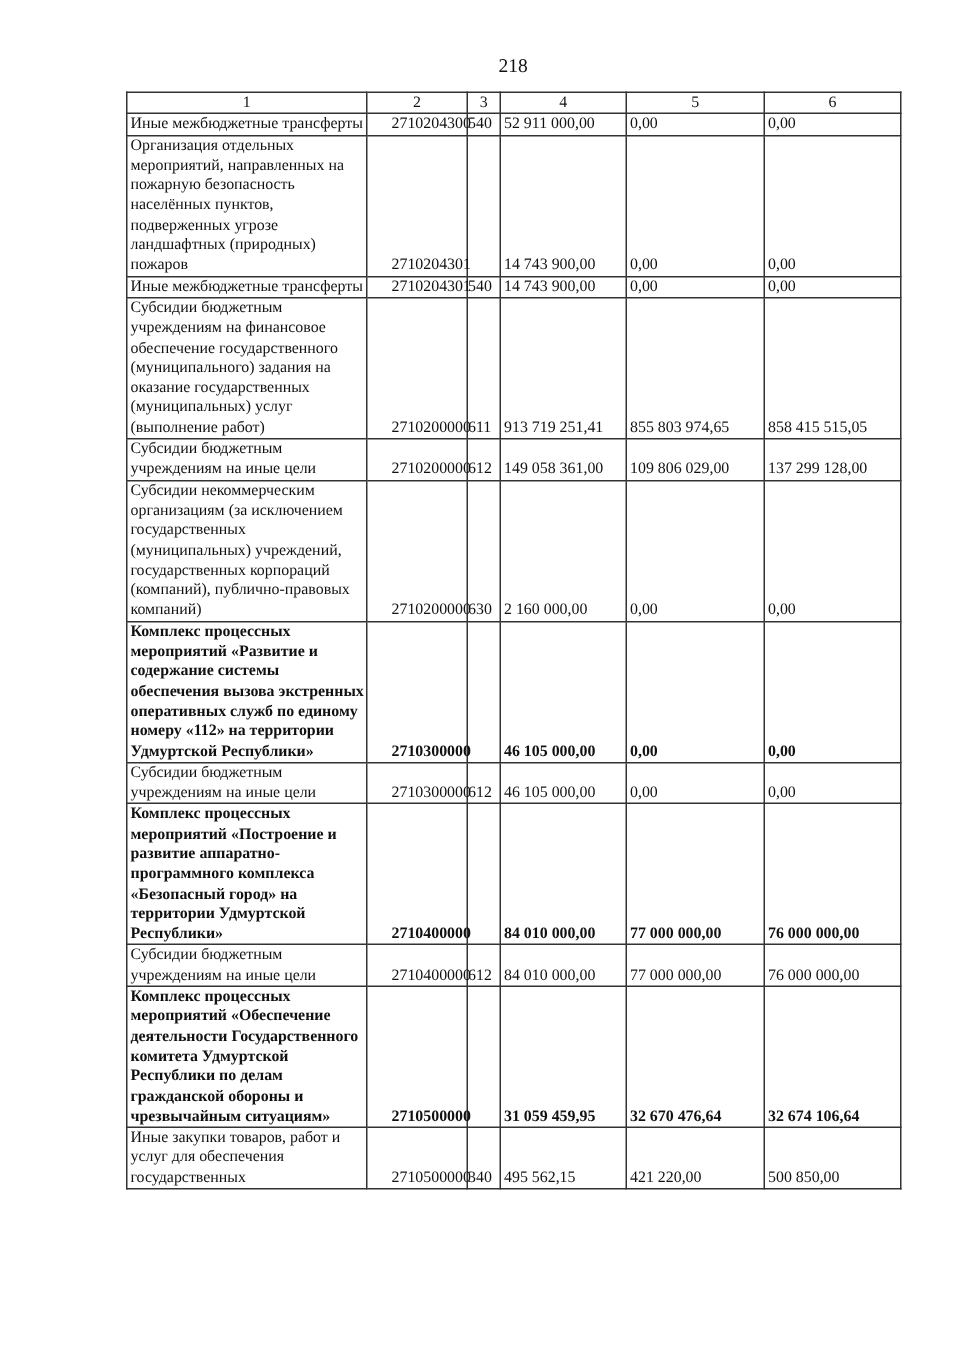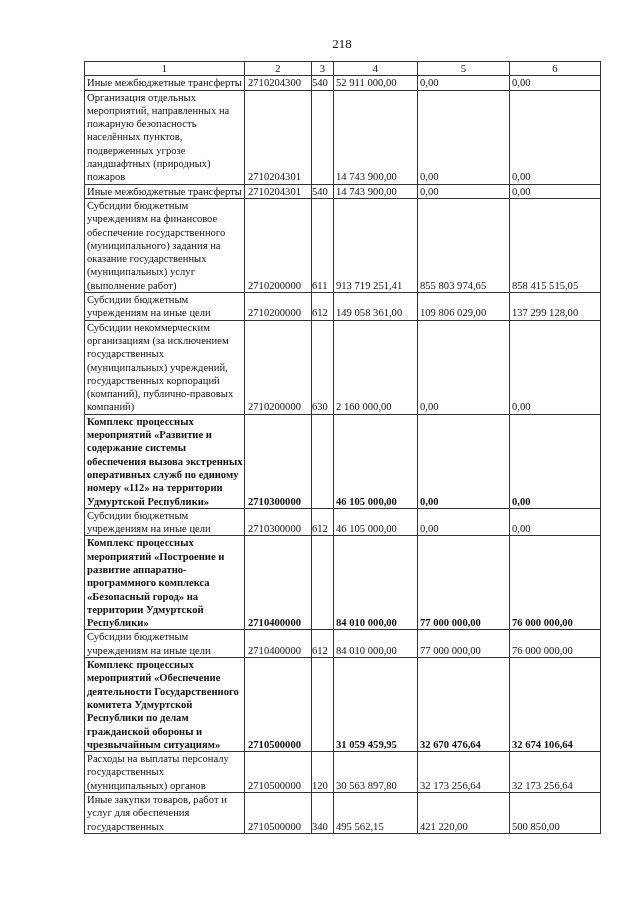--- a/index.html
+++ b/index.html
@@ -8,21 +8,21 @@
   .page-num { position: absolute; top: 36px; left: 0; width: 684px; text-align: center;
               font-size: 13px; }
   table { position: absolute; left: 84px; top: 61px; border-collapse: collapse;
           table-layout: fixed; width: 516px; font-size: 10.6px; line-height: 13.3px; }
   col.c1 { width: 160px; } col.c2 { width: 67px; } col.c3 { width: 22px; }
   col.c4 { width: 84px; } col.c5 { width: 92px; } col.c6 { width: 91px; }
   td { border: 1px solid #333; padding: 0 1px 0 2px; vertical-align: bottom; white-space: nowrap; }
   td.name { white-space: normal; word-wrap: break-word; }
   td.num { text-align: left; padding-right: 1px; }
   td.ctr { text-align: left; padding: 0; }
-  td.code { padding-left: 3px; margin-left: 24px; }
+  td.code { padding-left: 16px; margin-left: 24px; }
   thead td { text-align: center; vertical-align: middle; padding: 0; height: 13px; }
   tr.bold td { font-weight: bold; }
 </style>
 </head>
 <body>
 
 <div class="page-num">218</div>
 
 <table>
   <colgroup>
@@ -126,28 +126,20 @@
       </tr>
       <tr class="bold">
         <td class="name">Комплекс процессных мероприятий «Обеспечение деятельности Государственного комитета Удмуртской Республики по делам гражданской обороны и чрезвычайным ситуациям»</td>
         <td class="code">2710500000</td>
         <td class="ctr"></td>
         <td class="num">31 059 459,95</td>
         <td class="num">32 670 476,64</td>
         <td class="num">32 674 106,64</td>
       </tr>
       <tr>
-        <td class="name">Расходы на выплаты персоналу государственных (муниципальных) органов</td>
-        <td class="code">2710500000</td>
-        <td class="ctr">120</td>
-        <td class="num">30 563 897,80</td>
-        <td class="num">32 173 256,64</td>
-        <td class="num">32 173 256,64</td>
-      </tr>
-      <tr>
         <td class="name">Иные закупки товаров, работ и услуг для обеспечения государственных</td>
         <td class="code">2710500000</td>
         <td class="ctr">340</td>
         <td class="num">495 562,15</td>
         <td class="num">421 220,00</td>
         <td class="num">500 850,00</td>
       </tr>
     </tbody>
 </table>
 

